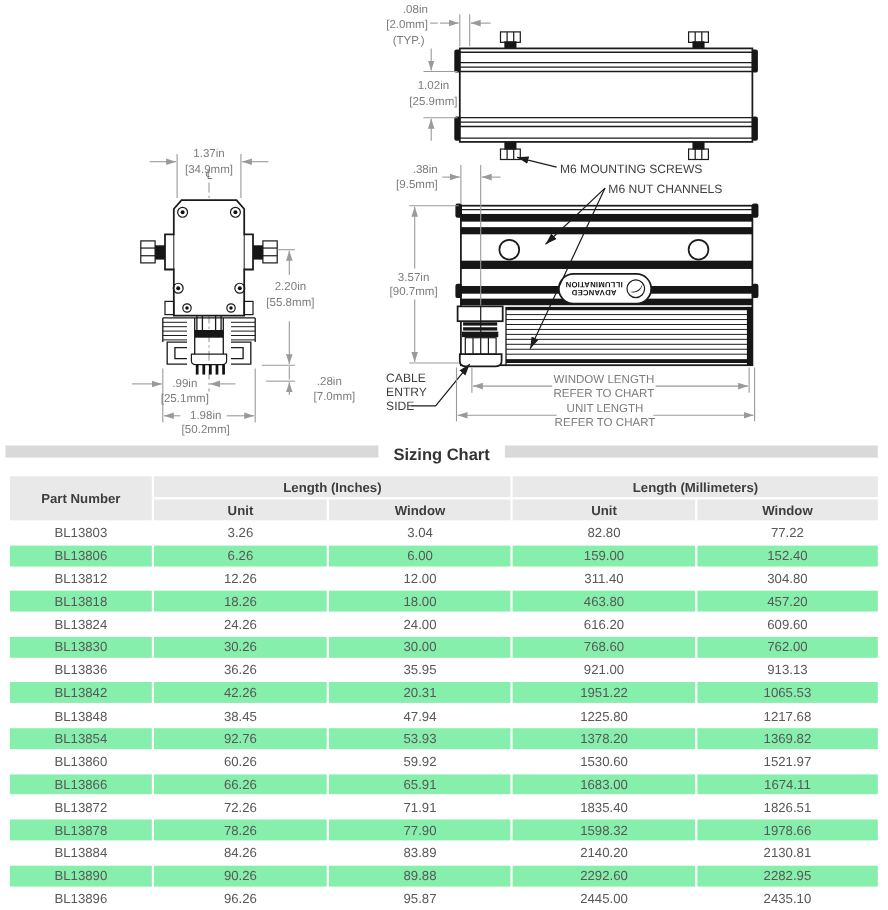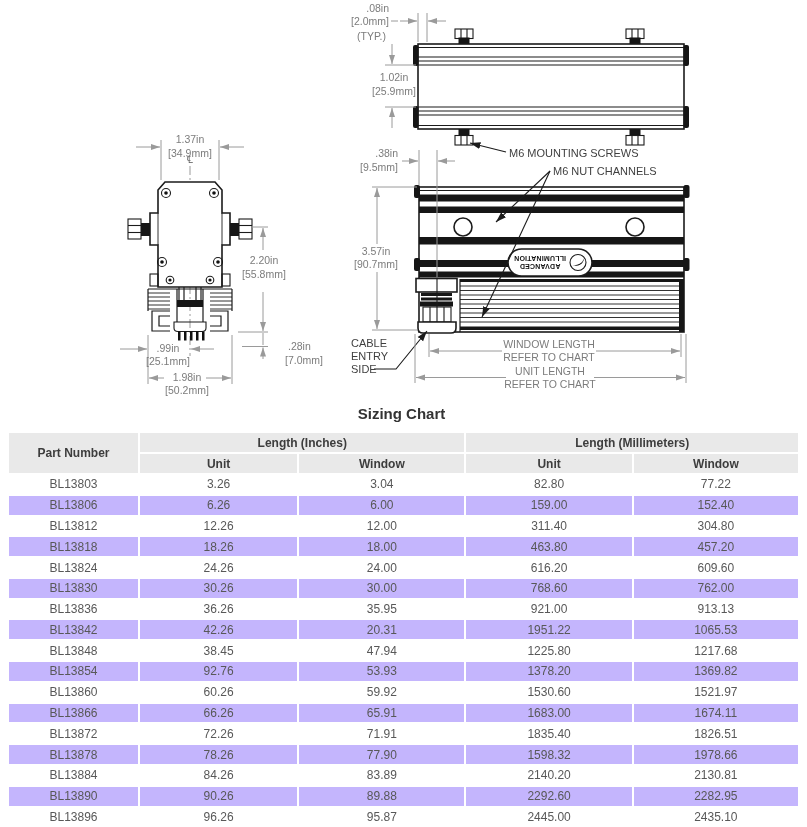--- a/index.html
+++ b/index.html
@@ -11,27 +11,27 @@
   .lnw{fill:#fff;stroke:#1b1b1b;stroke-width:1.6;}
   .thin{stroke-width:0.9;}
   .fb{fill:#161616;stroke:none;}
   .dml{stroke:#9a9a9a;stroke-width:1;fill:none;}
   .cl{stroke:#8f8f8f;stroke-width:0.9;fill:none;stroke-dasharray:9 3 2 3;}
   .dmt{fill:#7c7c7c;font-size:10.5px;}
   .lbl{fill:#3f3f3f;font-size:11px;}
   .logo-t{fill:#111;font-size:7px;font-weight:bold;letter-spacing:.2px;}
   .bk{stroke:#1b1b1b;stroke-width:1.1;fill:none;}
 
-  .chart-title-row{display:flex;align-items:center;margin:5px 9px 0 5px;height:17px;flex-direction:column;}
+  .chart-title-row{display:flex;margin:5px 9px 0 5px;height:17px;}
   .title-bar{flex:1;height:11px;background:#d9d9d9;}
   .chart-title{margin:0 14px;font-size:15px;font-weight:bold;color:#333;white-space:nowrap;}
   table.sizing{border-collapse:separate;border-spacing:2px;margin:9px 7px 0 7px;width:793px;table-layout:fixed;}
   table.sizing th{background:#e9e9e9;font-weight:bold;font-size:12px;color:#3d3d3d;padding:2.5px 0;text-align:center;}
   table.sizing td{font-size:12px;color:#585858;text-align:center;padding:2.4px 0;white-space:nowrap;}
-  table.sizing tr.alt td{background:#c4b5fd;}
+  table.sizing tr.alt td{background:#86efac;}
 </style>
 </head>
 <body>
 
 <div class="drawing-wrap">
 <svg width="807" height="400" viewBox="0 0 807 400">
   <defs>
     <marker id="ag" markerWidth="10" markerHeight="8" refX="9" refY="4" orient="auto" markerUnits="userSpaceOnUse">
       <path d="M0,1 L9,4 L0,7 Z" fill="#9a9a9a"></path>
     </marker>

